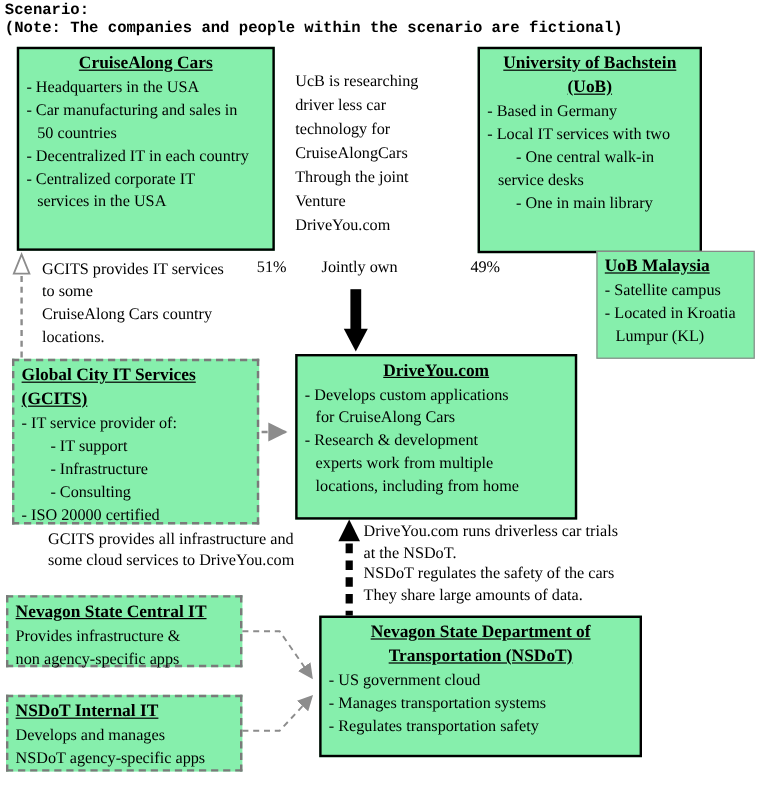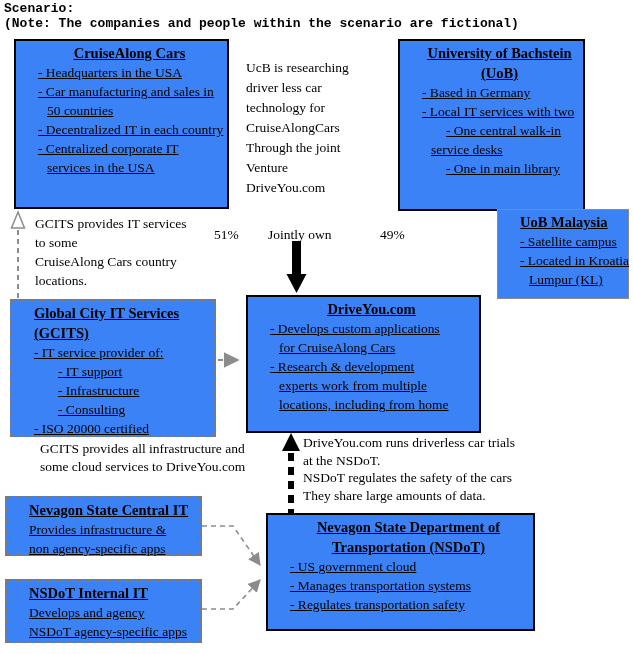--- a/index.html
+++ b/index.html
@@ -1,32 +1,32 @@
 <!DOCTYPE html>
 <html><head>
 <meta charset="utf-8">
 <style>
   html,body{margin:0;padding:0;background:#fff;}
   .diagram{position:relative;width:633px;height:654px;background:#fff;color:#000;
     font-family:"Liberation Serif", serif;overflow:hidden;}
   .hdr{position:absolute;font-family:Liberation Mono, monospace;font-weight:bold;
     font-size:13px;line-height:15px;white-space:nowrap;}
-  .box{position:absolute;background:#3b82f6;box-sizing:border-box;padding:2px 6px 0 22px;
-    font-size:13.5px;line-height:19px;text-decoration:underline;}
+  .box{position:absolute;background:#86efac;box-sizing:border-box;padding:2px 6px 0 6px;
+    font-size:13.5px;line-height:19px;}
   .b-solid{border:2px solid #000;}
   .b-dash{border:2px dashed #7a7a7a;}
   .b-thin{border:1px solid #8a8a8a;}
   .title{font-weight:bold;font-size:14.5px;line-height:20px;text-decoration:underline;}
   .t-center{text-align:center;}
   .line{white-space:nowrap;}
   .i1{padding-left:9px;}
   .i2{padding-left:24px;}
   .note{position:absolute;font-size:13.5px;line-height:19px;white-space:nowrap;}
   .note-tight{line-height:17.5px;}
-  .own{position:absolute;font-size:13.5px;white-space:nowrap;margin-top:12px;}
+  .own{position:absolute;font-size:13.5px;white-space:nowrap;}
   svg.overlay{position:absolute;left:0;top:0;pointer-events:none;}
 </style>
 </head>
 <body>
 
 <div class="diagram">
 
   <div class="hdr" style="left:4px;top:1px;">Scenario:</div>
   <div class="hdr" style="left:4px;top:16px;">(Note: The companies and people within the scenario are fictional)</div>
 
@@ -55,21 +55,21 @@
     <div class="title t-center">(UoB)</div>
     <div class="line">- Based in Germany</div>
     <div class="line">- Local IT services with two</div>
     <div class="line i2">- One central walk-in</div>
     <div class="line i1">service desks</div>
     <div class="line i2">- One in main library</div>
   </div>
 
   <div class="own" style="left:214px;top:215px;">51%</div>
   <div class="own" style="left:268px;top:215px;">Jointly own</div>
-  <div class="own" style="left:380px;top:215px;text-align:center;">49%</div>
+  <div class="own" style="left:392px;top:215px;text-align:center;">49%</div>
 
   <div class="box b-thin" style="left:497px;top:209px;width:132px;height:90px;">
     <div class="title">UoB Malaysia</div>
     <div class="line">- Satellite campus</div>
     <div class="line">- Located in Kroatia</div>
     <div class="line i1">Lumpur (KL)</div>
   </div>
 
   <div class="note" style="left:35px;top:214px;">
     <div class="line">GCITS provides IT services</div>
@@ -110,21 +110,21 @@
   </div>
 
   <div class="box b-dash" style="left:5px;top:496px;width:197px;height:60px;">
     <div class="title">Nevagon State Central IT</div>
     <div class="line">Provides infrastructure &amp;</div>
     <div class="line">non agency-specific apps</div>
   </div>
 
   <div class="box b-dash" style="left:5px;top:579px;width:197px;height:64px;">
     <div class="title">NSDoT Internal IT</div>
-    <div class="line">Develops and agency</div>
+    <div class="line">Develops and manages</div>
     <div class="line">NSDoT agency-specific apps</div>
   </div>
 
   <div class="box b-solid" style="left:266px;top:513px;width:269px;height:118px;">
     <div class="title t-center">Nevagon State Department of</div>
     <div class="title t-center">Transportation (NSDoT)</div>
     <div class="line">- US government cloud</div>
     <div class="line">- Manages transportation systems</div>
     <div class="line">- Regulates transportation safety</div>
   </div>

